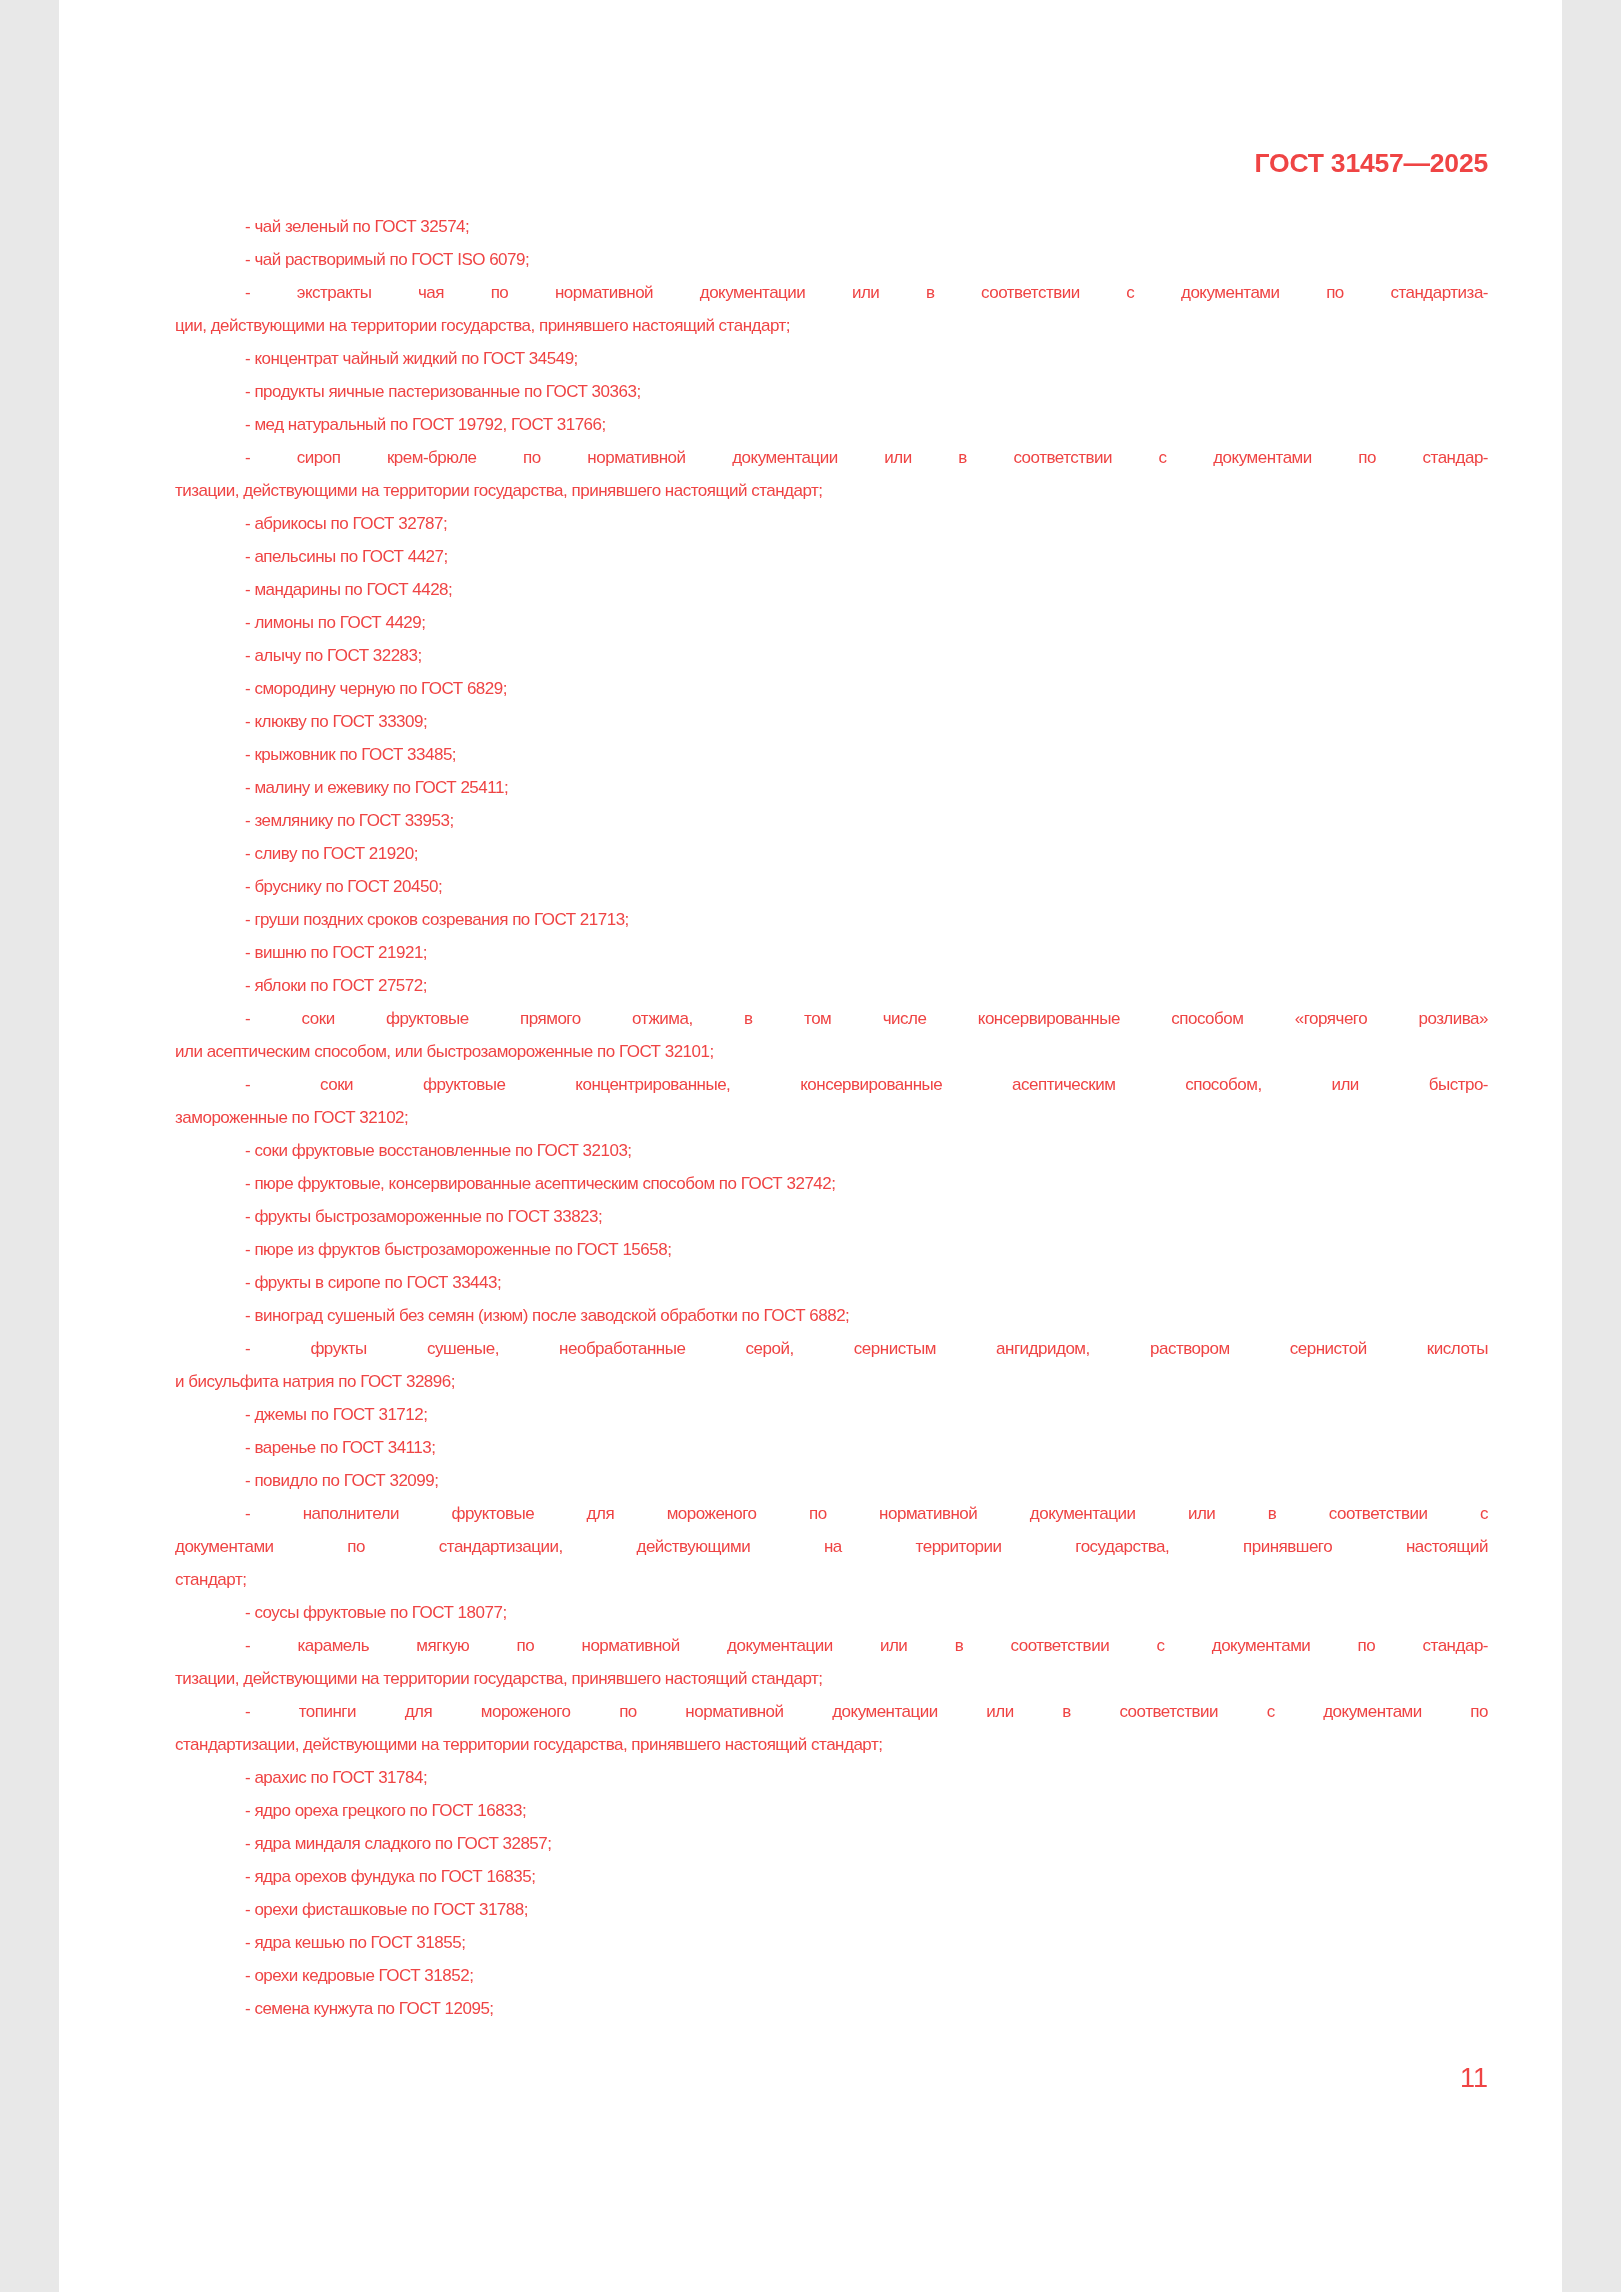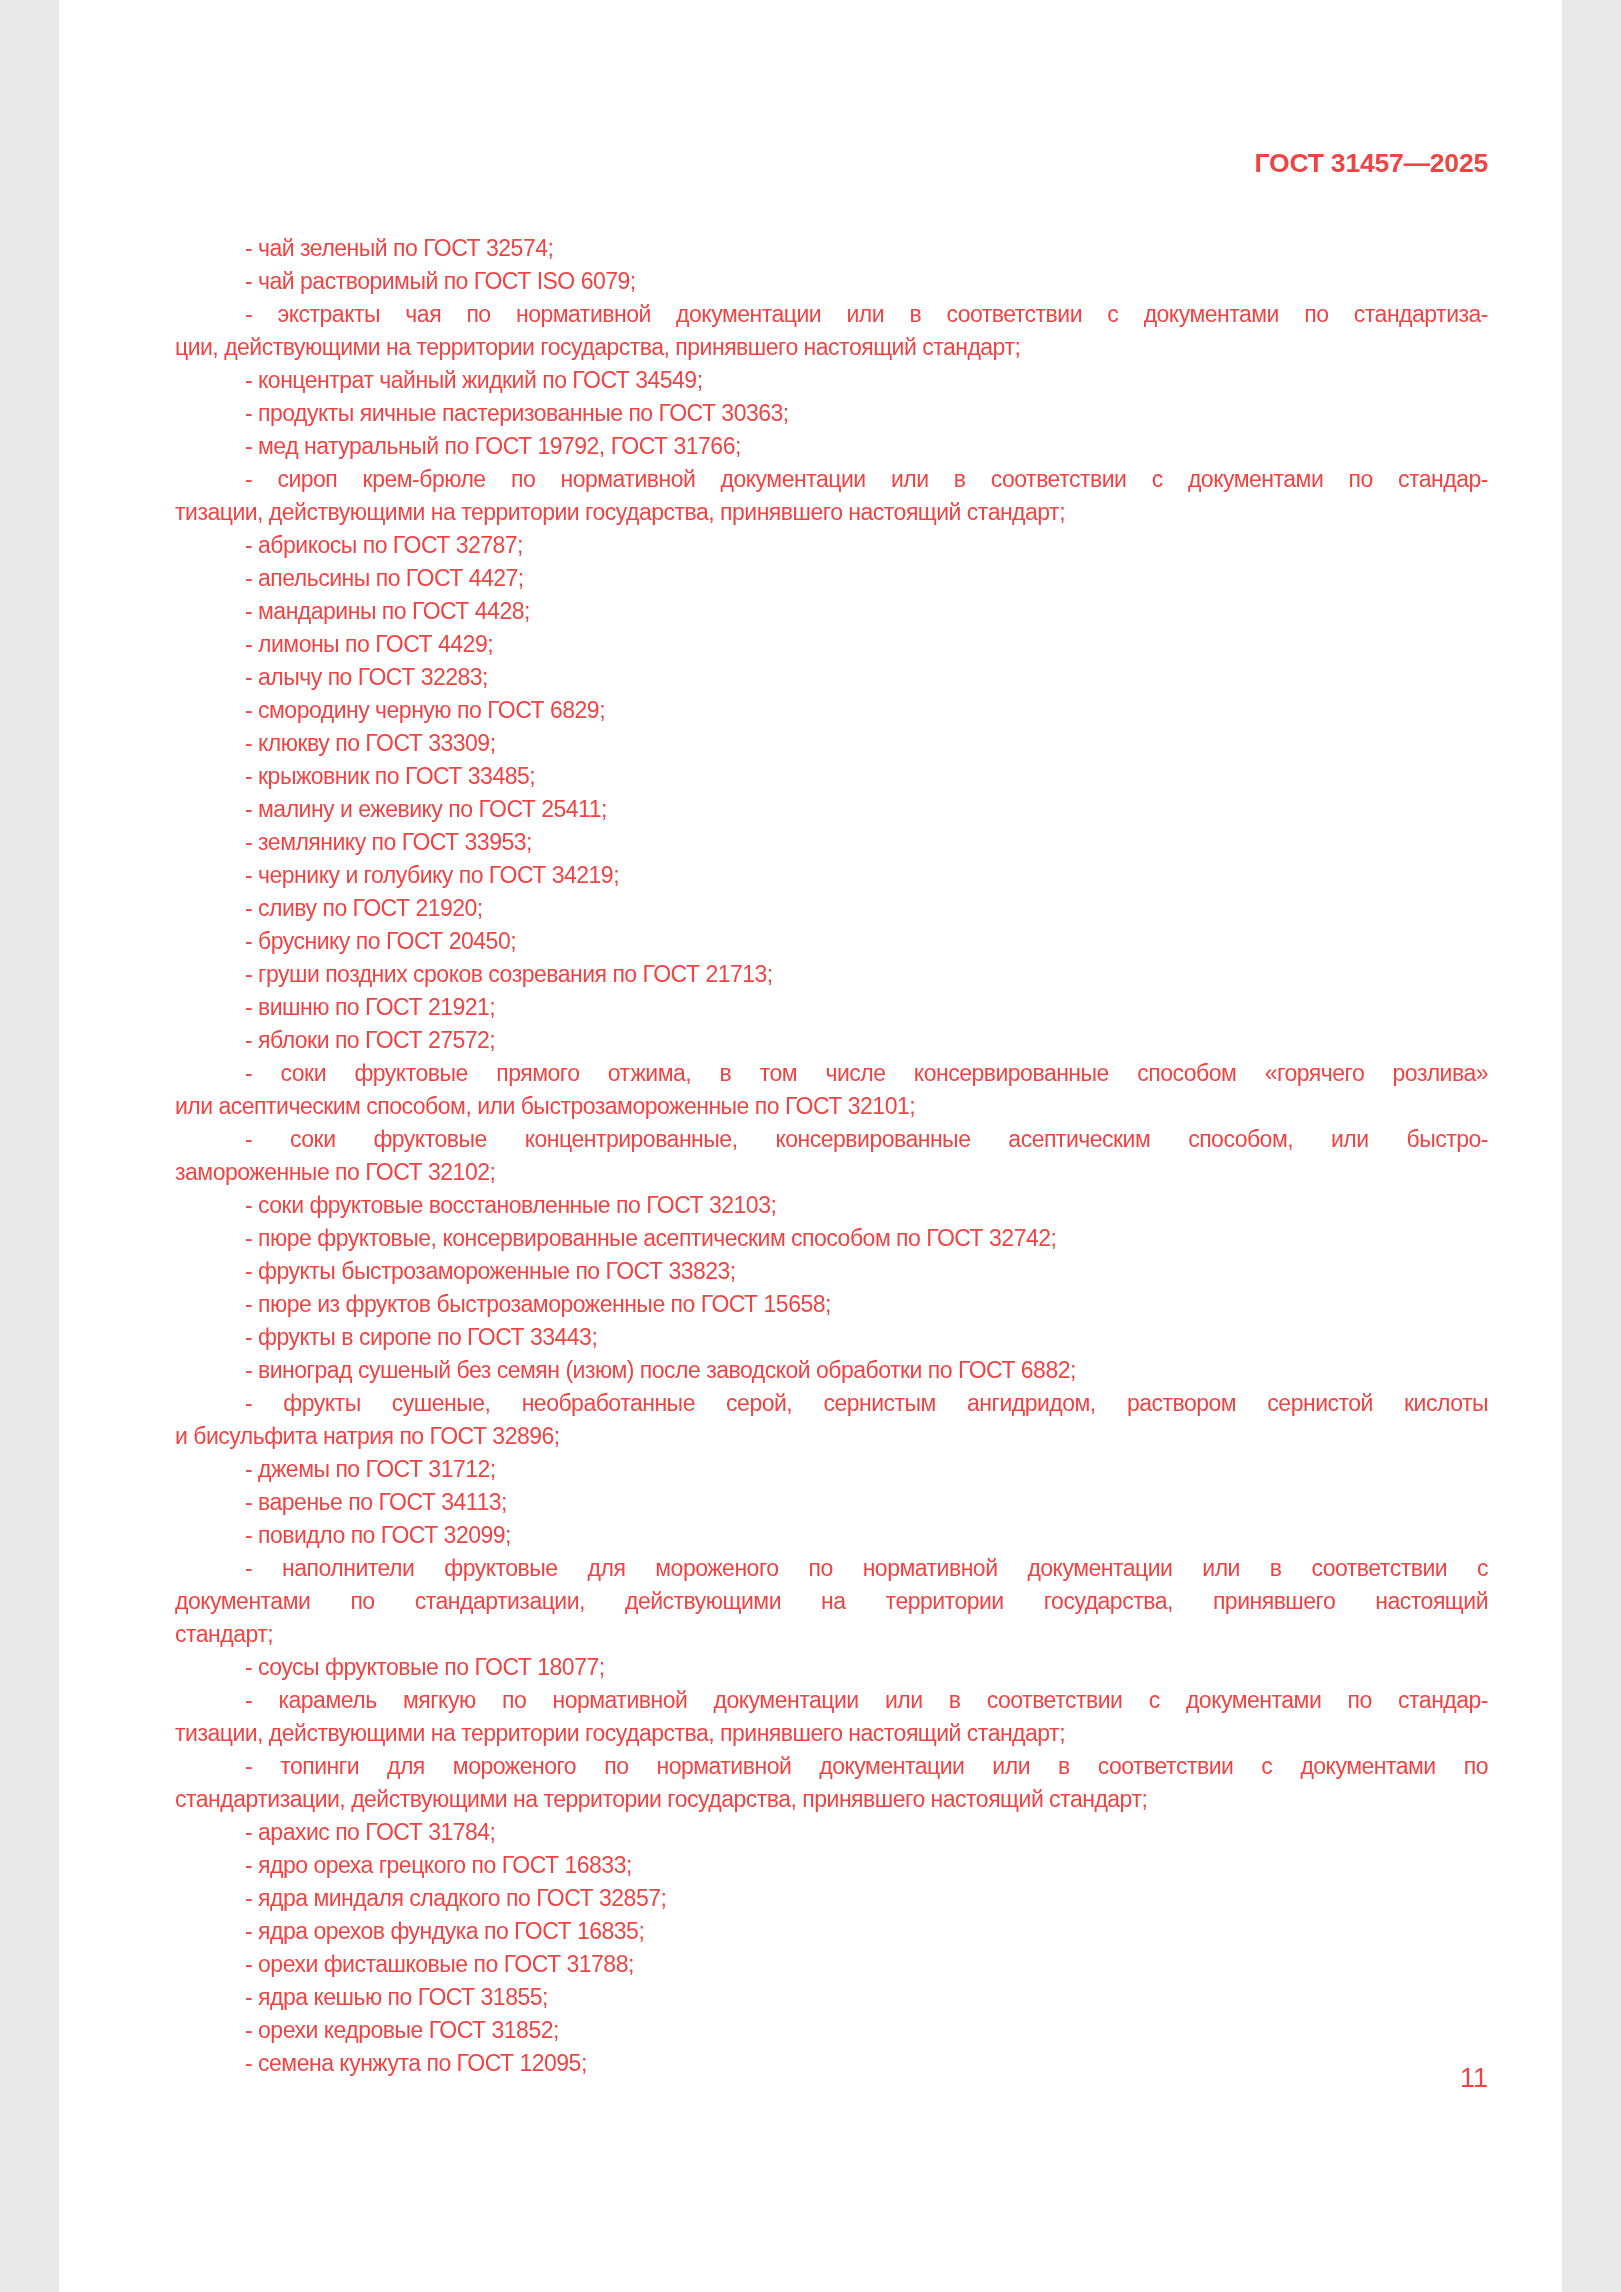--- a/index.html
+++ b/index.html
@@ -23,24 +23,24 @@
     left: 116px;
     width: 1313px;
     text-align: right;
     font-size: 26.5px;
     font-weight: bold;
     letter-spacing: -0.2px;
     line-height: 32px;
   }
   .doc-body {
     position: absolute;
-    top: 232px;
+    top: 210px;
     left: 116px;
     width: 1313px;
-    font-size: 23px;
+    font-size: 17px;
     line-height: 33px;
     letter-spacing: -0.5px;
   }
   .para {
     margin: 0;
     padding: 0;
   }
   .line {
     display: block;
     text-align: left;
@@ -117,23 +117,20 @@
       <div class="para">
         <span class="line first">- крыжовник по ГОСТ 33485;</span>
       </div>
       <div class="para">
         <span class="line first">- малину и ежевику по ГОСТ 25411;</span>
       </div>
       <div class="para">
         <span class="line first">- землянику по ГОСТ 33953;</span>
       </div>
       <div class="para">
-        <span class="line first">- чернику и голубику по ГОСТ 34219;</span>
-      </div>
-      <div class="para">
         <span class="line first">- сливу по ГОСТ 21920;</span>
       </div>
       <div class="para">
         <span class="line first">- бруснику по ГОСТ 20450;</span>
       </div>
       <div class="para">
         <span class="line first">- груши поздних сроков созревания по ГОСТ 21713;</span>
       </div>
       <div class="para">
         <span class="line first">- вишню по ГОСТ 21921;</span>

